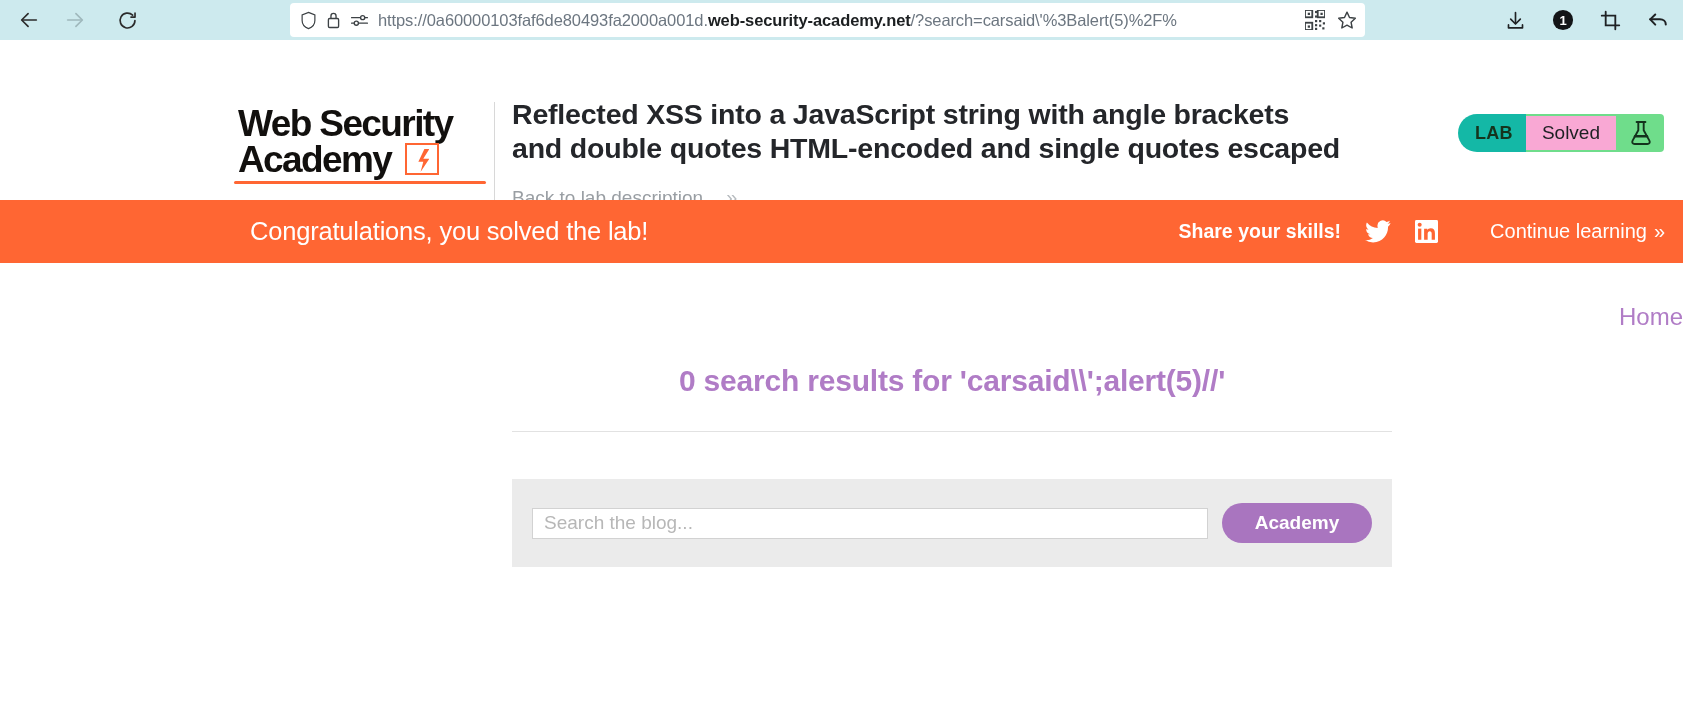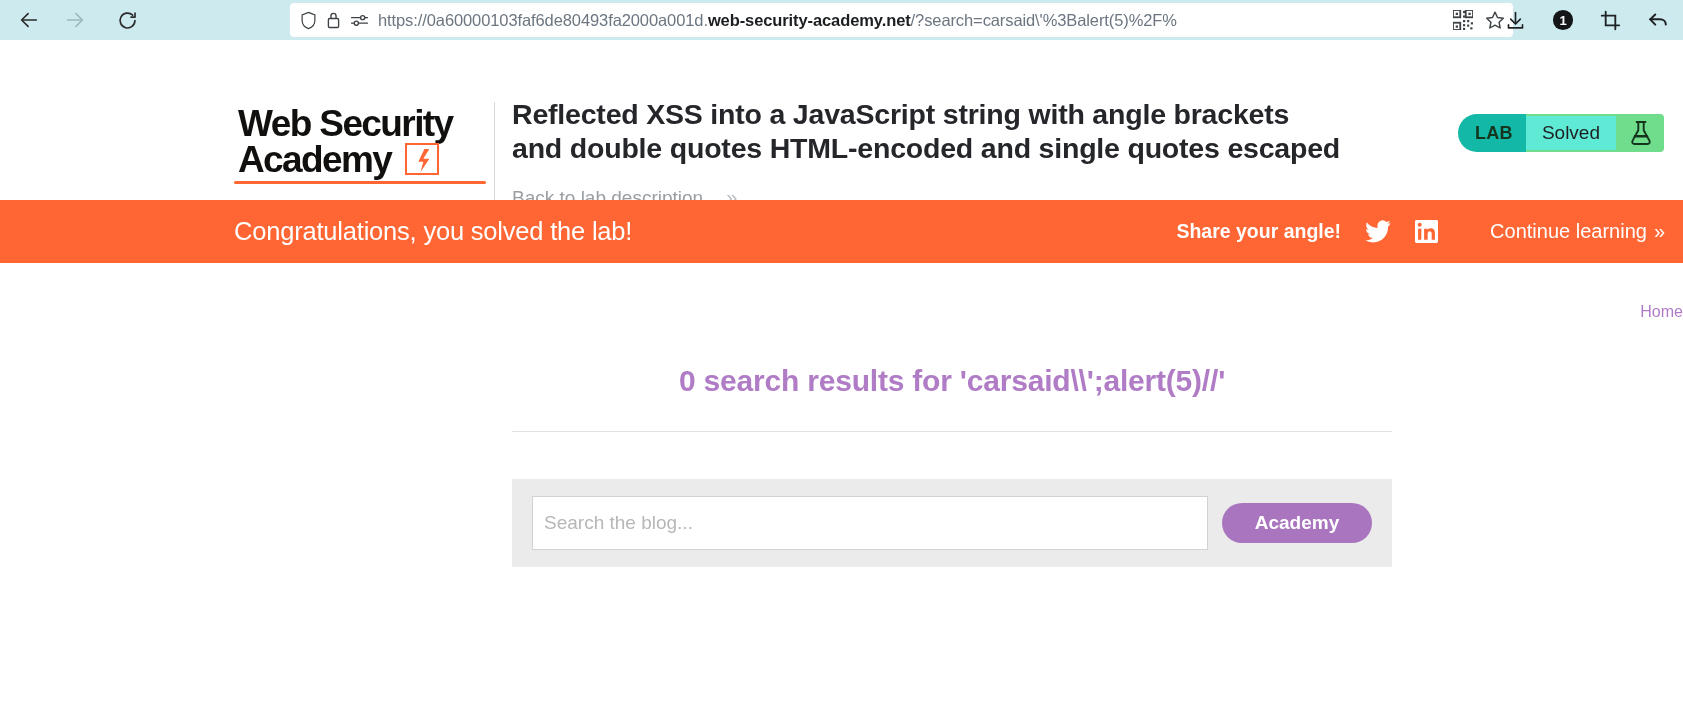--- a/index.html
+++ b/index.html
@@ -30,21 +30,21 @@
     display: flex; align-items: center; justify-content: center;
     color: #2b2b2b;
   }
   .nav-btn.disabled { color: #9fb8bc; }
   .nav-btn svg { display: block; }
 
   .urlbar {
     position: absolute;
     left: 290px;
     top: 3px;
-    width: 1223px;
+    width: 1075px;
     height: 34px;
     background: #ffffff;
     border-radius: 4px;
     display: flex;
     align-items: center;
     padding: 0 8px 0 10px;
     gap: 9px;
     overflow: hidden;
   }
   .urlbar .u-icon {
@@ -176,21 +176,21 @@
     color: #15341d;
     font-weight: bold;
     font-size: 18px;
     display: flex; align-items: center;
     padding: 0 13px 0 17px;
     border-top-left-radius: 19px;
     border-bottom-left-radius: 19px;
     letter-spacing: 0.3px;
   }
   .lab-state {
-    background: #5eead4;
+    background: #f9a8d4;
     border: 2px solid #6fdd8b;
     border-left: none;
     color: #1d2023;
     font-size: 19px;
     display: flex; align-items: center;
     padding: 0 16px;
   }
   .lab-flask {
     background: #6fdd8b;
     width: 46px;
@@ -203,21 +203,21 @@
   .banner {
     height: 63px;
     background: #ff6633;
     display: flex;
     align-items: center;
     position: relative;
     color: #ffffff;
   }
   .banner-msg {
     position: absolute;
-    left: 234px;
+    left: 250px;
     font-size: 25.5px;
     letter-spacing: -0.2px;
   }
   .banner-right {
     position: absolute;
     right: 18px;
     display: flex;
     align-items: center;
     gap: 0;
   }
@@ -232,21 +232,21 @@
     cursor: pointer;
   }
 
   
   .content { position: relative; background: #fff; height: 481px; }
   .home-link {
     position: absolute;
     right: 0; top: 40px;
     width: 1388px;
     text-align: right;
-    font-size: 16px;
+    font-size: 24px;
     color: #b07cc6;
     cursor: pointer;
   }
   .results-head {
     position: absolute;
     top: 101px;
     left: 512px;
     width: 880px;
     text-align: center;
     font-size: 30px;
@@ -270,21 +270,21 @@
     width: 880px;
     height: 88px;
     background: #ebebeb;
     display: flex;
     align-items: center;
     padding: 0 20px;
     gap: 14px;
   }
   .search-input {
     flex: 1 1 auto;
-    height: 54px;
+    height: 31px;
     border: 1px solid #d2d2d2;
     background: #ffffff;
     font-size: 19px;
     color: #333;
     padding: 0 11px;
     font-family: "Liberation Sans", sans-serif;
     outline: none;
   }
   .search-input::placeholder { color: #b7b7b7; }
   .search-btn {
@@ -433,21 +433,21 @@
           <line x1="7.6" y1="2" x2="16.4" y2="2"></line>
           <path d="M6.1 16.3h11.8" stroke-width="2.6"></path>
         </svg>
     </div>
   </div>
 </div>
 
 <div class="banner">
   <div class="banner-msg">Congratulations, you solved the lab!</div>
   <div class="banner-right">
-    <span class="share-label">Share your angle!</span>
+    <span class="share-label">Share your skills!</span>
     <span class="social-icon">
       <svg width="26" height="23" viewBox="0 0 26 23" fill="#ffffff">
           <path d="M25.6 2.9c-.95.42-1.96.7-3.02.83a5.28 5.28 0 0 0 2.31-2.91 10.5 10.5 0 0 1-3.34 1.28A5.26 5.26 0 0 0 12.6 6.9c0 .41.05.81.14 1.2A14.92 14.92 0 0 1 1.9 2.6a5.26 5.26 0 0 0 1.63 7.02 5.2 5.2 0 0 1-2.38-.66v.07a5.26 5.26 0 0 0 4.22 5.16 5.3 5.3 0 0 1-2.37.09 5.27 5.27 0 0 0 4.91 3.66A10.56 10.56 0 0 1 0 20.12a14.88 14.88 0 0 0 8.06 2.36c9.67 0 14.96-8.01 14.96-14.96l-.02-.68A10.65 10.65 0 0 0 25.6 2.9z"></path>
         </svg>
     </span>
     <span class="social-icon">
       <svg width="23" height="23" viewBox="0 0 24 24">
           <rect x="0" y="0" width="24" height="24" rx="1.5" fill="#ffffff"></rect>
           <rect x="3.2" y="9" width="3.4" height="11.6" fill="#ff6633"></rect>
           <circle cx="4.9" cy="5" r="2.1" fill="#ff6633"></circle>

